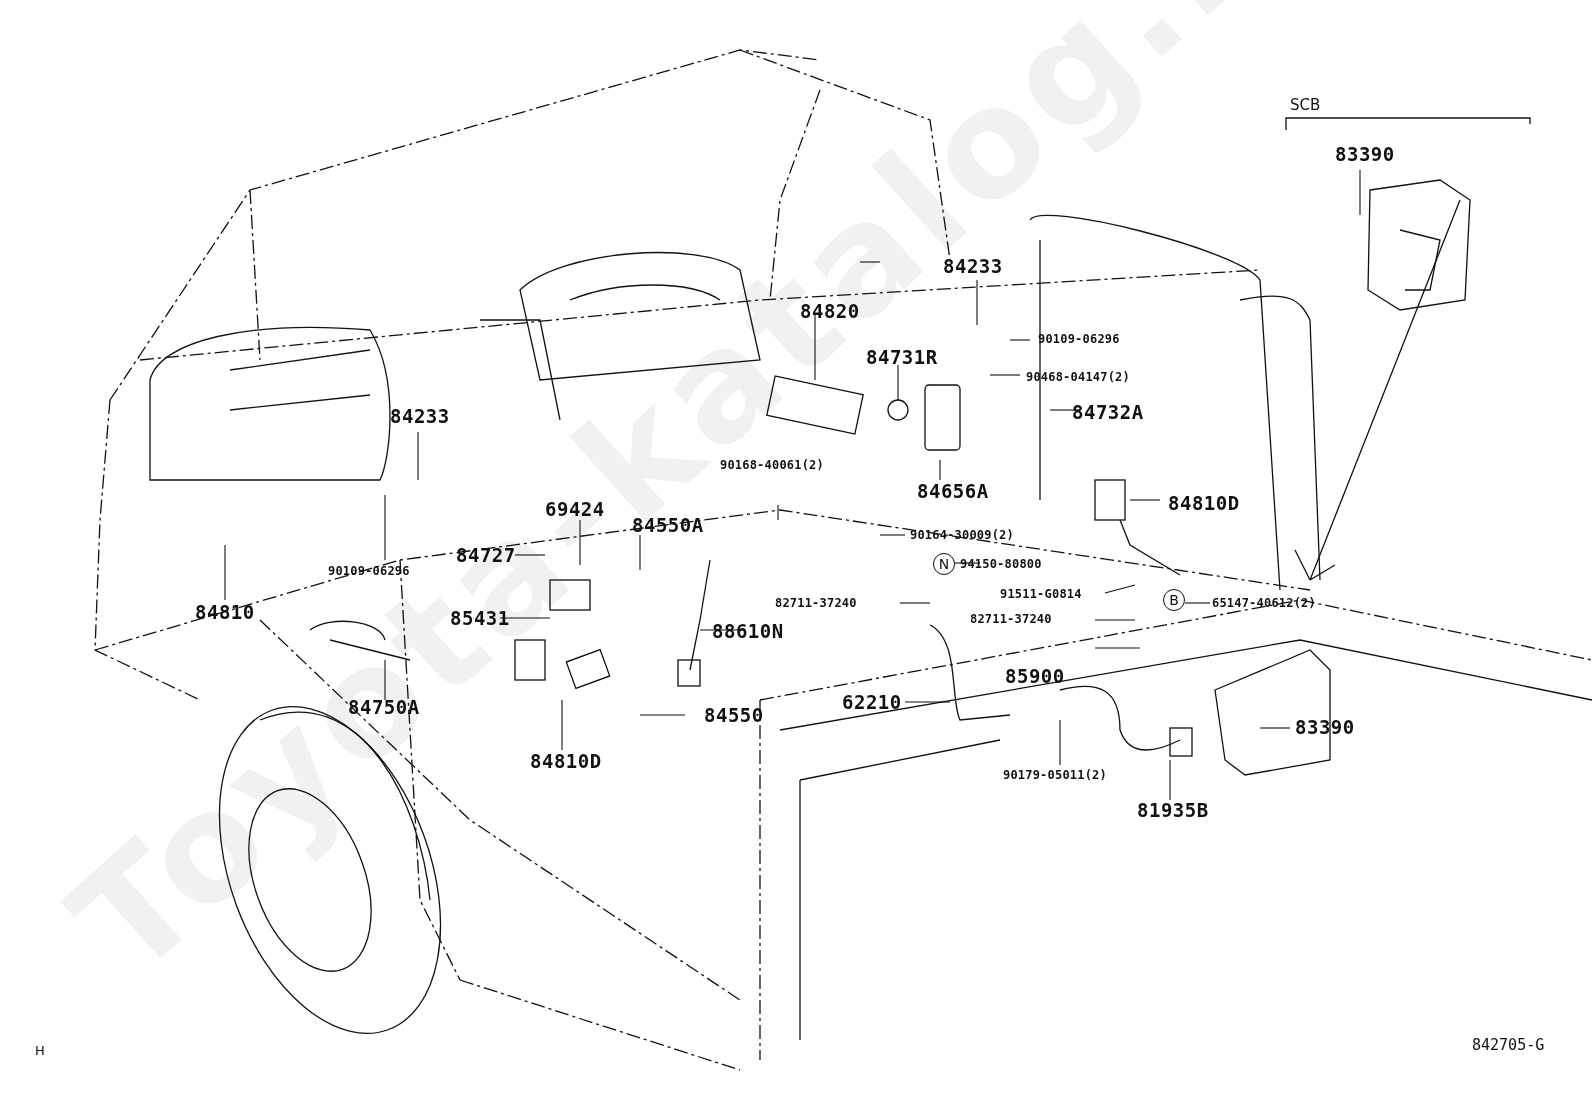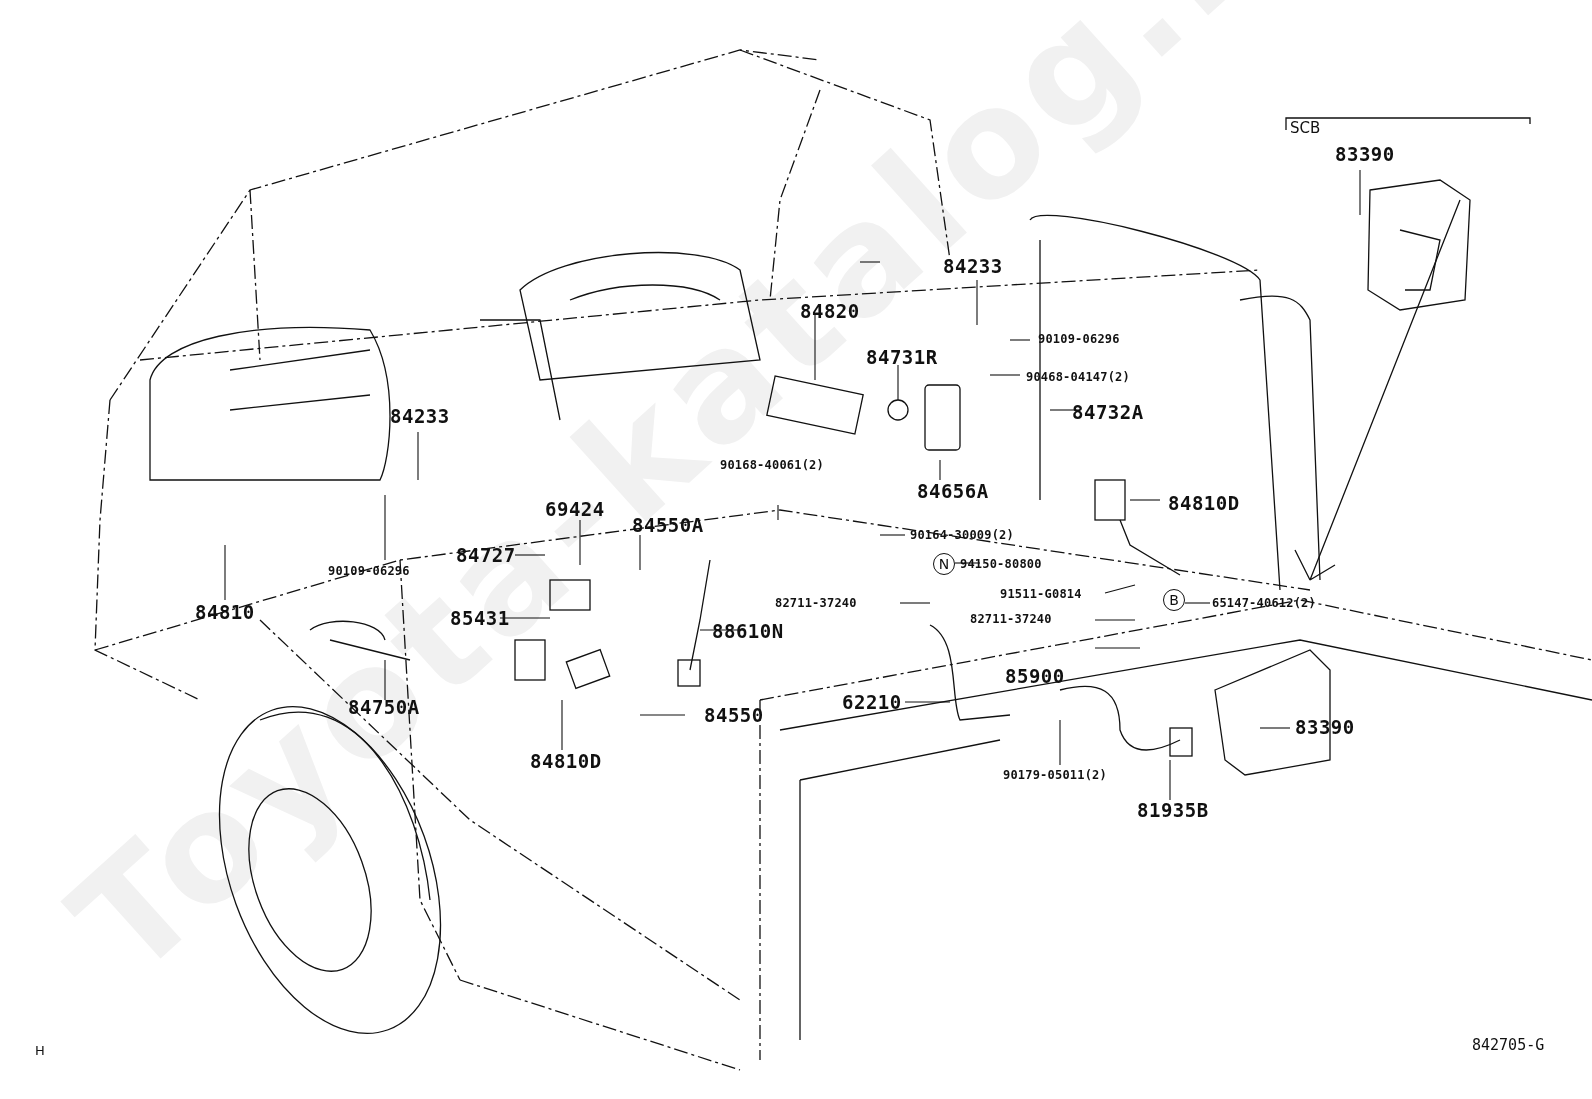--- a/index.html
+++ b/index.html
@@ -2,21 +2,21 @@
 <html><head>
 <meta charset="utf-8">
 <style>
   html, body { margin:0; padding:0; background:#ffffff; }
   body { width:1592px; height:1099px; position:relative; overflow:hidden; font-family:"DejaVu Sans Mono","Liberation Mono",monospace; color:#111; }
   #stage { position:absolute; left:0; top:0; width:1592px; height:1099px; }
   .wm { position:absolute; left:40px; top:880px; font-family:"DejaVu Sans","Liberation Sans",sans-serif; font-size:150px; font-weight:bold; color:#f1f1f1; transform:rotate(-42deg); transform-origin:left top; letter-spacing:8px; white-space:nowrap; user-select:none; }
   .lbl { position:absolute; font-family:"DejaVu Sans Mono","Liberation Mono",monospace; font-weight:bold; font-size:19px; letter-spacing:0.5px; line-height:1; white-space:nowrap; color:#111; background:rgba(255,255,255,0.0); }
   .lbl.sm { font-size:12px; letter-spacing:0.2px; }
   .circ { position:absolute; width:20px; height:20px; border:1.5px solid #111; border-radius:50%; font-family:"DejaVu Sans","Liberation Sans",sans-serif; font-size:14px; text-align:center; line-height:20px; background:#fff; }
-  .scb { position:absolute; left:1290px; top:96px; font-family:"DejaVu Sans","Liberation Sans",sans-serif; font-size:15px;margin-top:23px; }
+  .scb { position:absolute; left:1290px; top:96px; font-family:"DejaVu Sans","Liberation Sans",sans-serif; font-size:15px; }
   .corner-h { position:absolute; left:35px; top:1043px; font-family:"DejaVu Sans","Liberation Sans",sans-serif; font-size:13px; }
   .fig-id { position:absolute; left:1472px; top:1036px; font-family:"DejaVu Sans Mono","Liberation Mono",monospace; font-size:15px; }
   svg { position:absolute; left:0; top:0; }
 </style>
 </head>
 <body>
 
 <div id="stage">
   <div class="wm">Toyota-katalog.ru</div>
 

